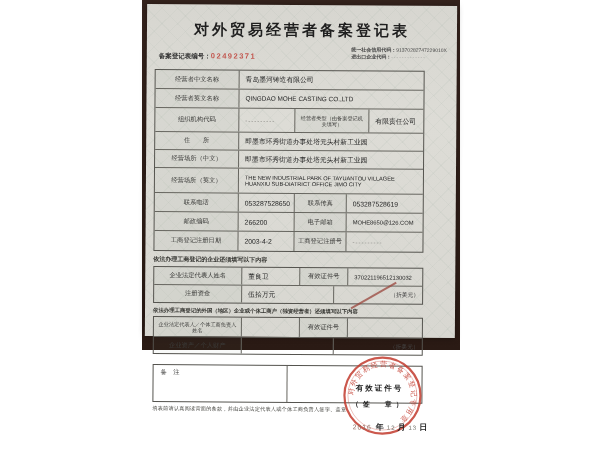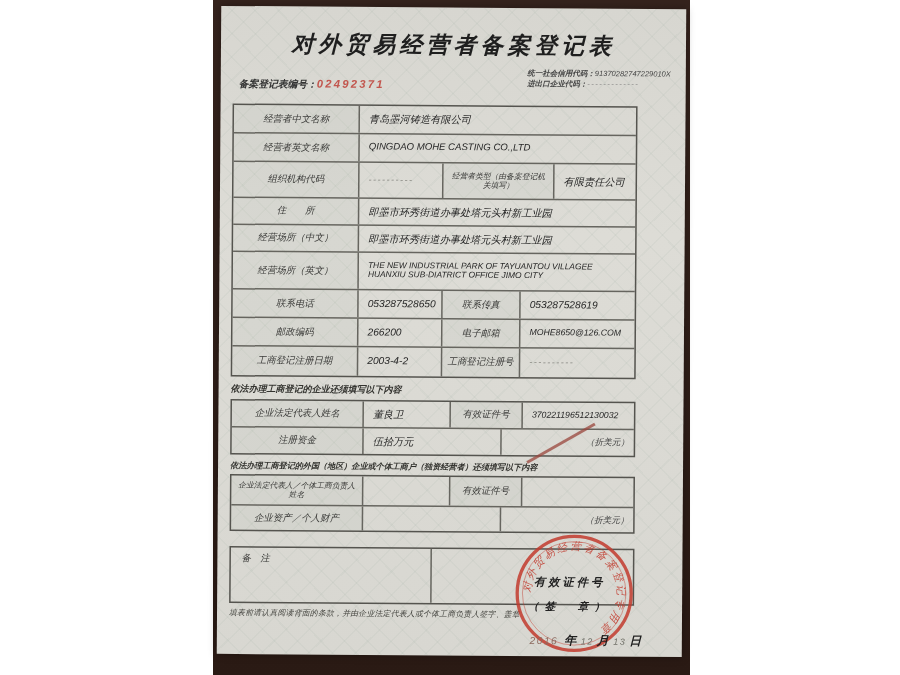--- a/index.html
+++ b/index.html
@@ -1,19 +1,19 @@
 <!DOCTYPE html>
 <html><head>
 <meta charset="utf-8">
 <style>
   html,body{margin:0;padding:0;}
   body{width:600px;height:450px;background:#ffffff;position:relative;overflow:hidden;
        font-family:"Liberation Sans","DejaVu Sans",sans-serif;}
-  .photo{position:absolute;left:142px;top:0;width:318px;height:450px;
-         background:linear-gradient(180deg,#35231d 0%,#2a1a14 100%);font-style:italic;}
+  .photo{position:absolute;left:142px;top:0;width:318px;height:350px;
+         background:linear-gradient(180deg,#35231d 0%,#2a1a14 100%);}
   .paper{position:absolute;left:4px;top:5px;right:4px;bottom:13px;
          background:
            repeating-linear-gradient(45deg, rgba(130,155,140,0.07) 0 1px, transparent 1px 11px),
            repeating-linear-gradient(-45deg, rgba(130,155,140,0.07) 0 1px, transparent 1px 11px),
            linear-gradient(180deg,#d7d6d0 0%,#dddcd6 35%,#d8d7d1 100%);
          transform:rotate(0.4deg);
          box-shadow:0 0 6px rgba(0,0,0,0.35);
          color:#2e2e2e;}
   .title{margin-top:16px;text-align:center;font-size:15px;font-weight:bold;
          letter-spacing:3px;color:#1f1f1f;}

